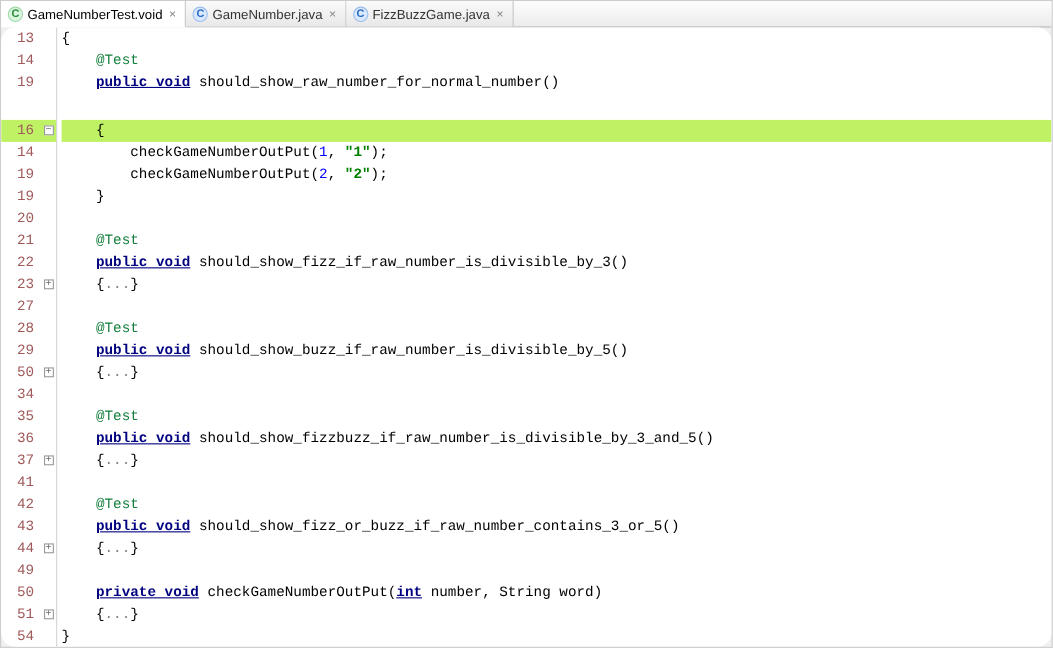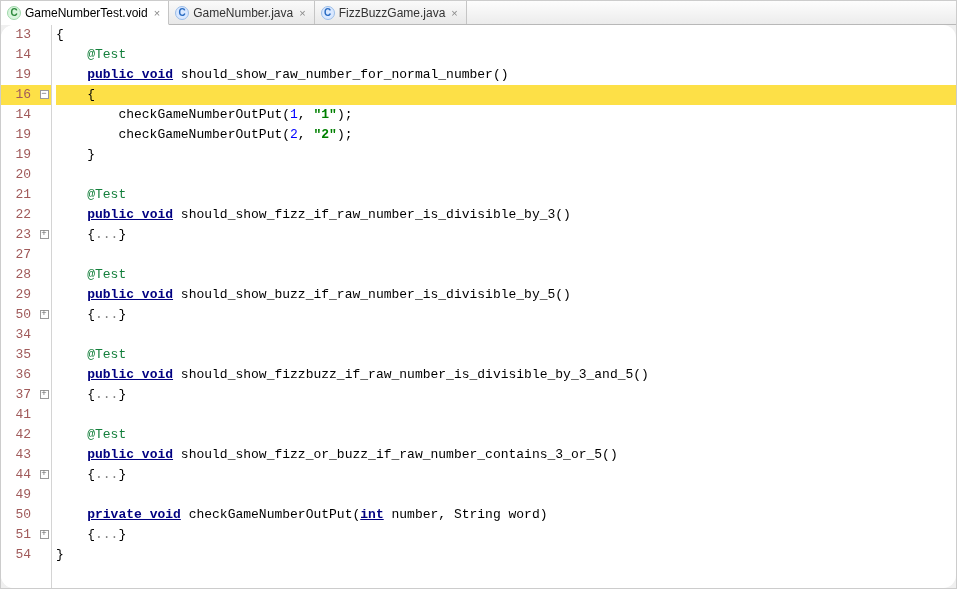--- a/index.html
+++ b/index.html
@@ -83,21 +83,21 @@
   .code {
     flex: 1;
     white-space: pre;
     padding-left: 4px;
     position: relative;
   }
   .code-line {
     height: 20px;
     line-height: 20px;
   }
-  .hl-row { background: #fde047; }
+  .hl-row { background: #bef264; margin-top: 24px; }
   .kw { color: #000080; font-weight: bold; text-decoration: underline; }
   .ann { color: #15803d; }
   .str { color: #008000; font-weight: bold; }
   .num { color: #0000ff; }
   .fold-dots { color: #808080; }
   .fold-icon {
     width: 9px; height: 9px;
     display: inline-block;
     border: 1px solid #999;
     background:#fff;

